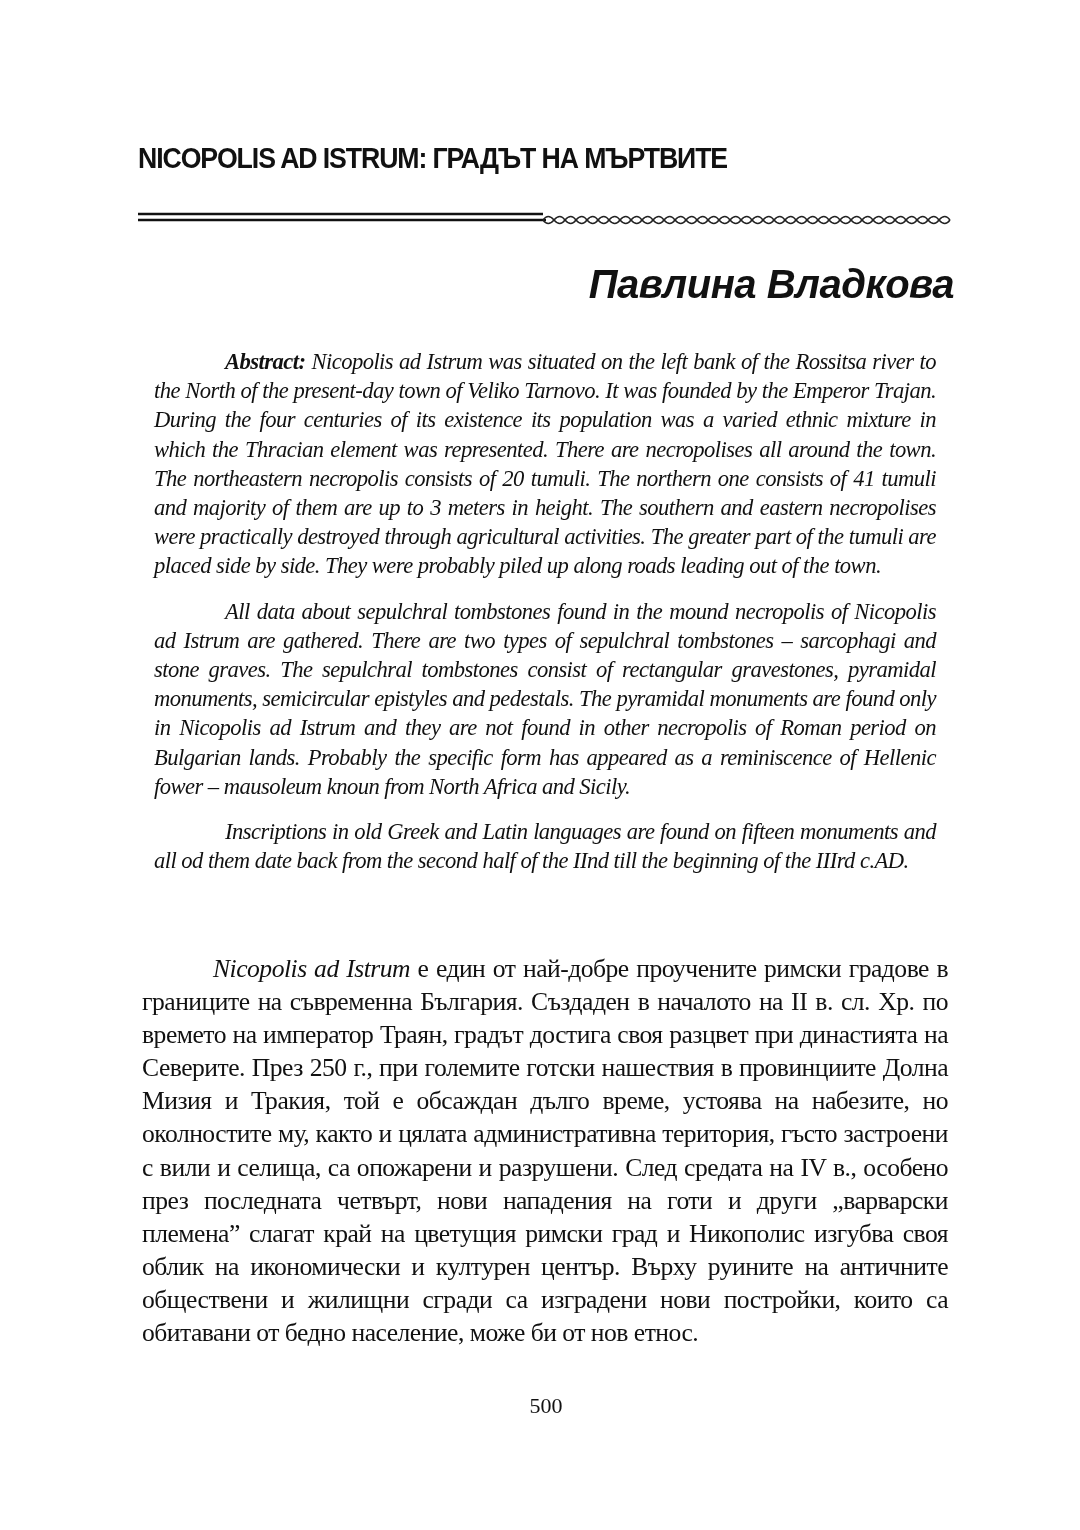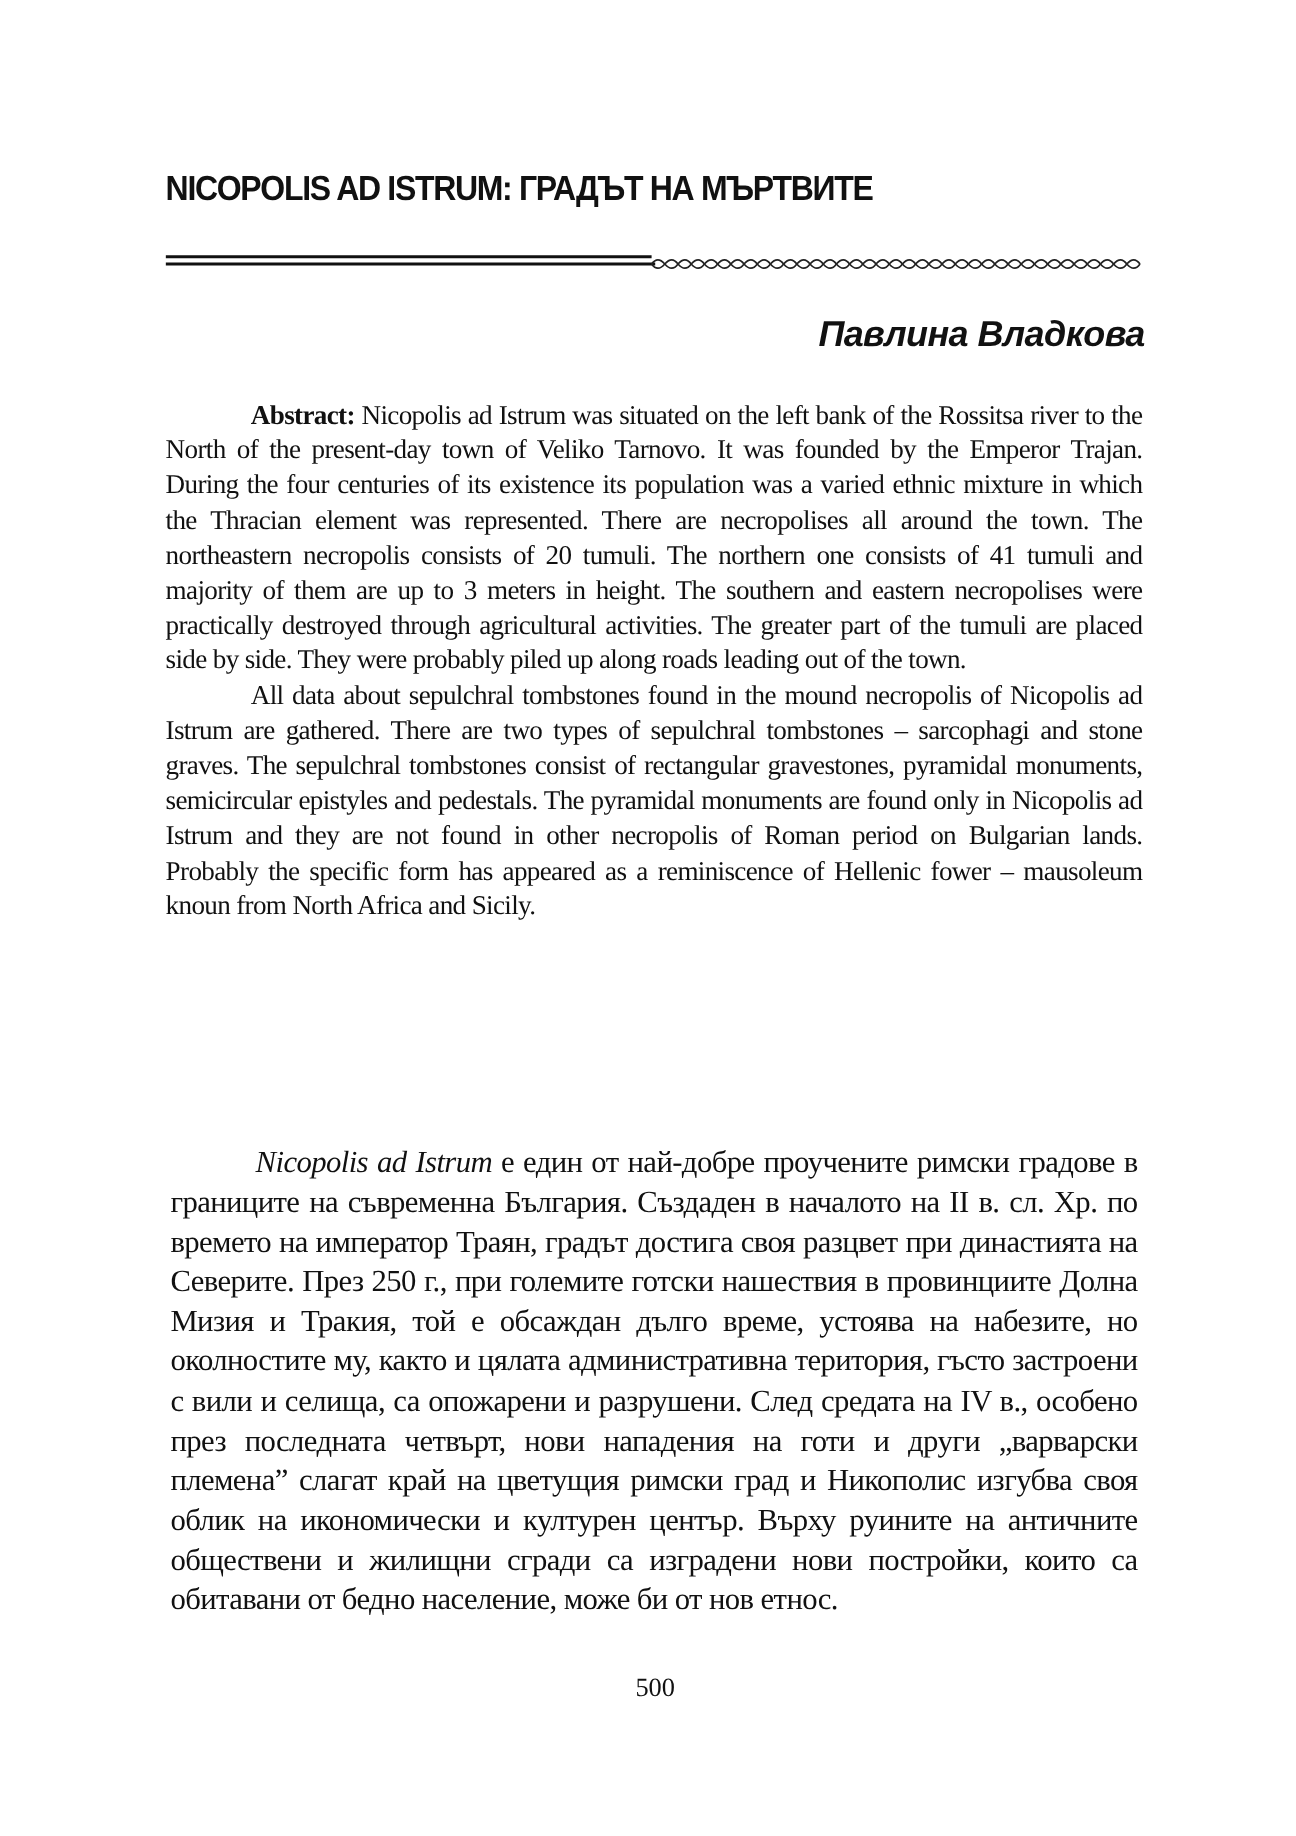--- a/index.html
+++ b/index.html
@@ -7,28 +7,28 @@
   .title {
     position: absolute; left: 138px; top: 142px;
     font-family: "Liberation Sans", sans-serif; font-weight: bold;
     font-size: 29px; letter-spacing: -1.2px; transform: scaleX(0.92); transform-origin: left;
     white-space: nowrap; margin: 0;
   }
   .rule { position: absolute; left: 138px; top: 208px; width: 820px; height: 20px; }
   .author {
     position: absolute; right: 126px; top: 262px;
     font-family: "Liberation Sans", sans-serif; font-style: italic; font-weight: bold;
-    font-size: 30px; letter-spacing: -0.5px; margin: 0; white-space: nowrap;
+    font-size: 40px; letter-spacing: -0.5px; margin: 0; white-space: nowrap;
   }
   .abstract {
     position: absolute; left: 138px; top: 331px; width: 814px;
     font-family: "Liberation Serif", serif; font-size: 22.6px; line-height: 29.2px;
     text-align: justify; letter-spacing: -0.55px;
   }
-  .abstract p { margin: 0; text-indent: 71px; }
+  .abstract p { margin: 16px; text-indent: 71px; font-style: italic; }
   .abstract b { font-weight: bold; }
   .body-text {
     position: absolute; left: 138px; top: 948px; width: 814px;
     font-family: "Liberation Serif", serif; font-size: 25.6px; line-height: 33.1px;
     text-align: justify; letter-spacing: -0.5px;
   }
   .body-text p { margin: 4px; text-indent: 71px; }
   .page-number {
     position: absolute; left: 0; width: 1092px; top: 1393px; text-align: center;
     font-family: "Liberation Serif", serif; font-size: 22px;
@@ -46,19 +46,20 @@
     <path d="M405 12 q5 -7 11 0 q6 7 11 0 q6 -7 11 0 q6 7 11 0 q6 -7 11 0 q6 7 11 0 q6 -7 11 0 q6 7 11 0 q6 -7 11 0 q6 7 11 0 q6 -7 11 0 q6 7 11 0 q6 -7 11 0 q6 7 11 0 q6 -7 11 0 q6 7 11 0 q6 -7 11 0 q6 7 11 0 q6 -7 11 0 q6 7 11 0 q6 -7 11 0 q6 7 11 0 q6 -7 11 0 q6 7 11 0 q6 -7 11 0 q6 7 11 0 q6 -7 11 0 q6 7 11 0 q6 -7 11 0 q6 7 11 0 q6 -7 11 0 q6 7 11 0 q6 -7 11 0 q6 7 11 0 q6 -7 11 0 q6 7 11 0 q6 -7 11 0"></path>
     <path d="M405 12 q5 7 11 0 q6 -7 11 0 q6 7 11 0 q6 -7 11 0 q6 7 11 0 q6 -7 11 0 q6 7 11 0 q6 -7 11 0 q6 7 11 0 q6 -7 11 0 q6 7 11 0 q6 -7 11 0 q6 7 11 0 q6 -7 11 0 q6 7 11 0 q6 -7 11 0 q6 7 11 0 q6 -7 11 0 q6 7 11 0 q6 -7 11 0 q6 7 11 0 q6 -7 11 0 q6 7 11 0 q6 -7 11 0 q6 7 11 0 q6 -7 11 0 q6 7 11 0 q6 -7 11 0 q6 7 11 0 q6 -7 11 0 q6 7 11 0 q6 -7 11 0 q6 7 11 0 q6 -7 11 0 q6 7 11 0 q6 -7 11 0 q6 7 11 0"></path>
   </g>
 </svg>
 
 <h2 class="author">Павлина Владкова</h2>
 
 <div class="abstract">
   <p><b>Abstract:</b><span> Nicopolis ad Istrum was situated on the left bank of the Rossitsa river to the North of the present-day town of Veliko Tarnovo. It was founded by the Emperor Trajan. During the four centuries of its existence its population was a varied ethnic mixture in which the Thracian element was represented. There are necropolises all around the town. The northeastern necropolis consists of 20 tumuli. The northern one consists of 41 tumuli and majority of them are up to 3 meters in height. The southern and eastern necropolises were practically destroyed through agricultural activities. The greater part of the tumuli are placed side by side. They were probably piled up along roads leading out of the town.</span></p>
   <p>All data about sepulchral tombstones found in the mound necropolis of Nicopolis ad Istrum are gathered. There are two types of sepulchral tombstones – sarcophagi and stone graves. The sepulchral tombstones consist of rectangular gravestones, pyramidal monuments, semicircular epistyles and pedestals. The pyramidal monuments are found only in Nicopolis ad Istrum and they are not found in other necropolis of Roman period on Bulgarian lands. Probably the specific form has appeared as a reminiscence of Hellenic fower – mausoleum knoun from North Africa and Sicily.</p>
+  <p>Inscriptions in old Greek and Latin languages are found on fifteen monuments and all od them date back from the second half of the IInd till the beginning of the IIIrd c.AD.</p>
 </div>
 
 <div class="body-text">
   <p><i>Nicopolis ad Istrum</i><span> е един от най-добре проучените римски градове в границите на съвременна България. Създаден в началото на II в. сл. Хр. по времето на император Траян, градът достига своя разцвет при династията на Северите. През 250 г., при големите готски нашествия в провинциите Долна Мизия и Тракия, той е обсаждан дълго време, устоява на набезите, но околностите му, както и цялата административна територия, гъсто застроени с вили и селища, са опожарени и разрушени. След средата на IV в., особено през последната четвърт, нови нападения на готи и други „варварски племена” слагат край на цветущия римски град и Никополис изгубва своя облик на икономически и културен център. Върху руините на античните обществени и жилищни сгради са изградени нови постройки, които са обитавани от бедно население, може би от нов етнос.</span></p>
 </div>
 
 <div class="page-number">500</div>
 
 </body></html>

